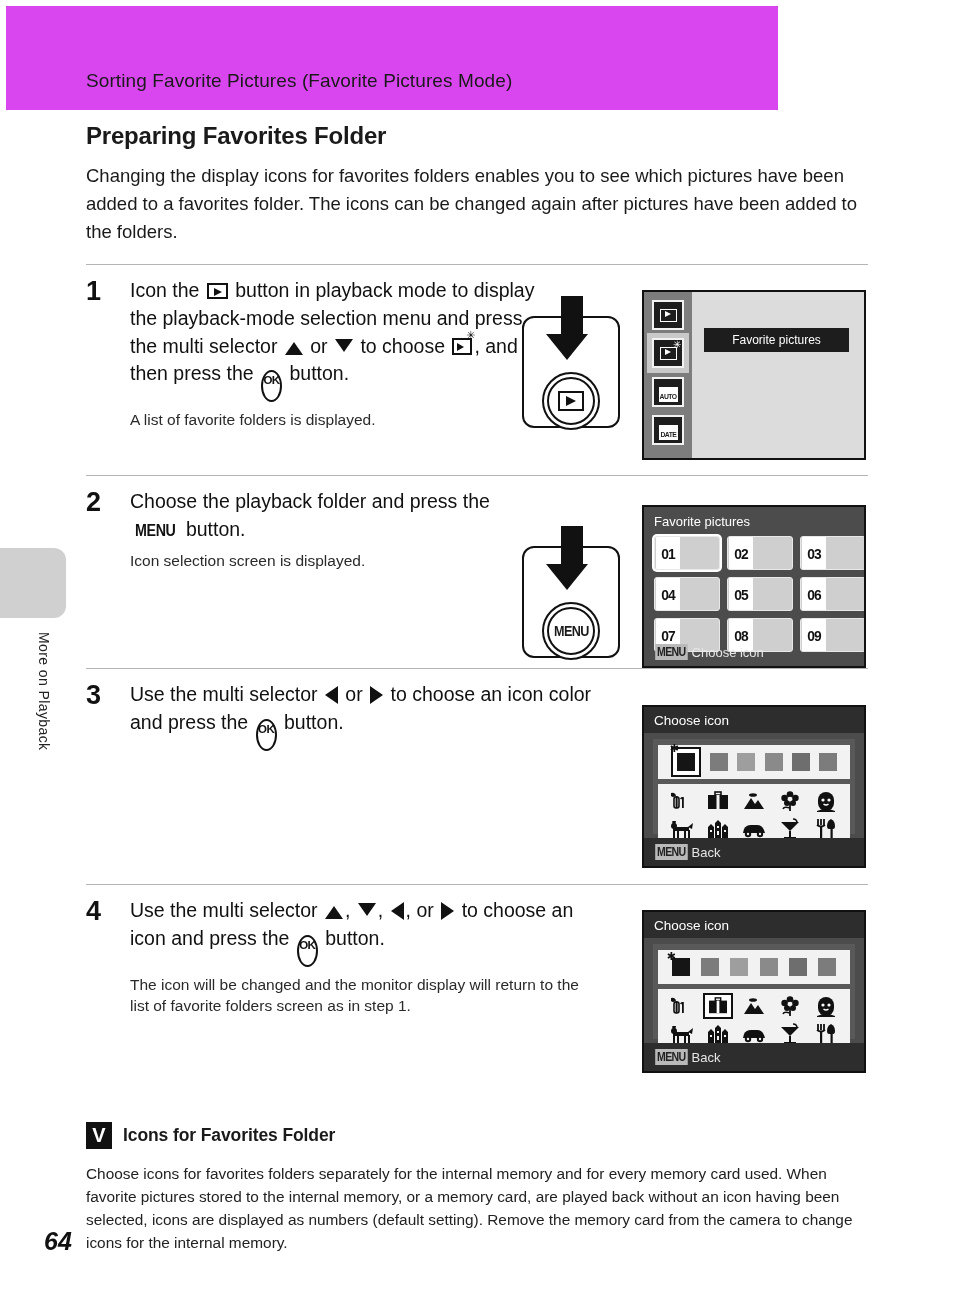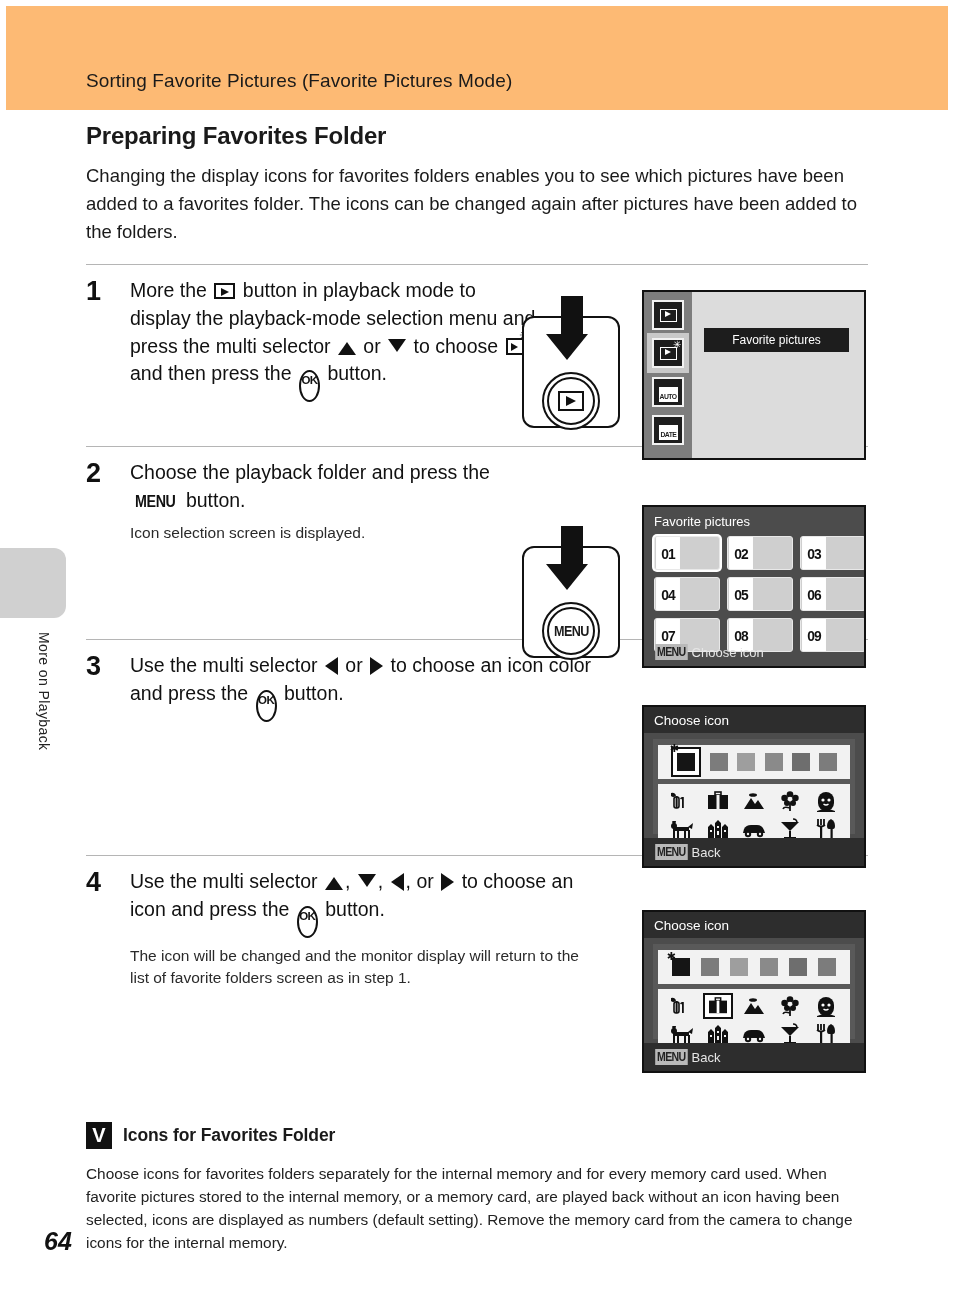--- a/index.html
+++ b/index.html
@@ -12,23 +12,23 @@
     color: #1a1a1a;
     position: relative;
     overflow: hidden;
   }
 
   
   .header-band {
     position: absolute;
     left: 6px;
     top: 6px;
-    width: 942px;
+    width: 772px;
     height: 104px;
-    background: #fdba74;
+    background: #d946ef;
     display: flex;
     align-items: flex-end;
   }
   .header-title {
     font-size: 19px;
     color: #1a1a1a;
     padding-left: 80px;
     padding-bottom: 18px;
     letter-spacing: 0.1px;
   }
@@ -400,31 +400,32 @@
   <h1 class="section-title">Preparing Favorites Folder</h1>
   <p class="intro">Changing the display icons for favorites folders enables you to see which pictures have been added to a favorites folder. The icons can be changed again after pictures have been added to the folders.</p>
 
   <div class="rule"></div>
 
   <div class="step">
     <div class="step-row">
       <div class="step-num">1</div>
       <div class="step-body">
         <p class="step-main">
-          <span>More the</span>
+          <span>Icon the</span>
           <span class="gl gl-play"></span>
           <span>button in playback mode to display the playback-mode selection menu and press the multi selector</span>
           <span class="gl gl-up"></span>
           <span>or</span>
           <span class="gl gl-down"></span>
           <span>to choose</span>
           <span class="gl gl-fav"></span><span>, and then press the</span>
           <span class="gl gl-ok">OK</span>
           <span>button.</span>
         </p>
+        <p class="step-sub">A list of favorite folders is displayed.</p>
       </div>
     </div>
   </div>
 
   <div class="step" style="margin-top:26px">
     <div class="rule" style="margin-bottom:12px"></div>
     <div class="step-row">
       <div class="step-num">2</div>
       <div class="step-body">
         <p class="step-main">

